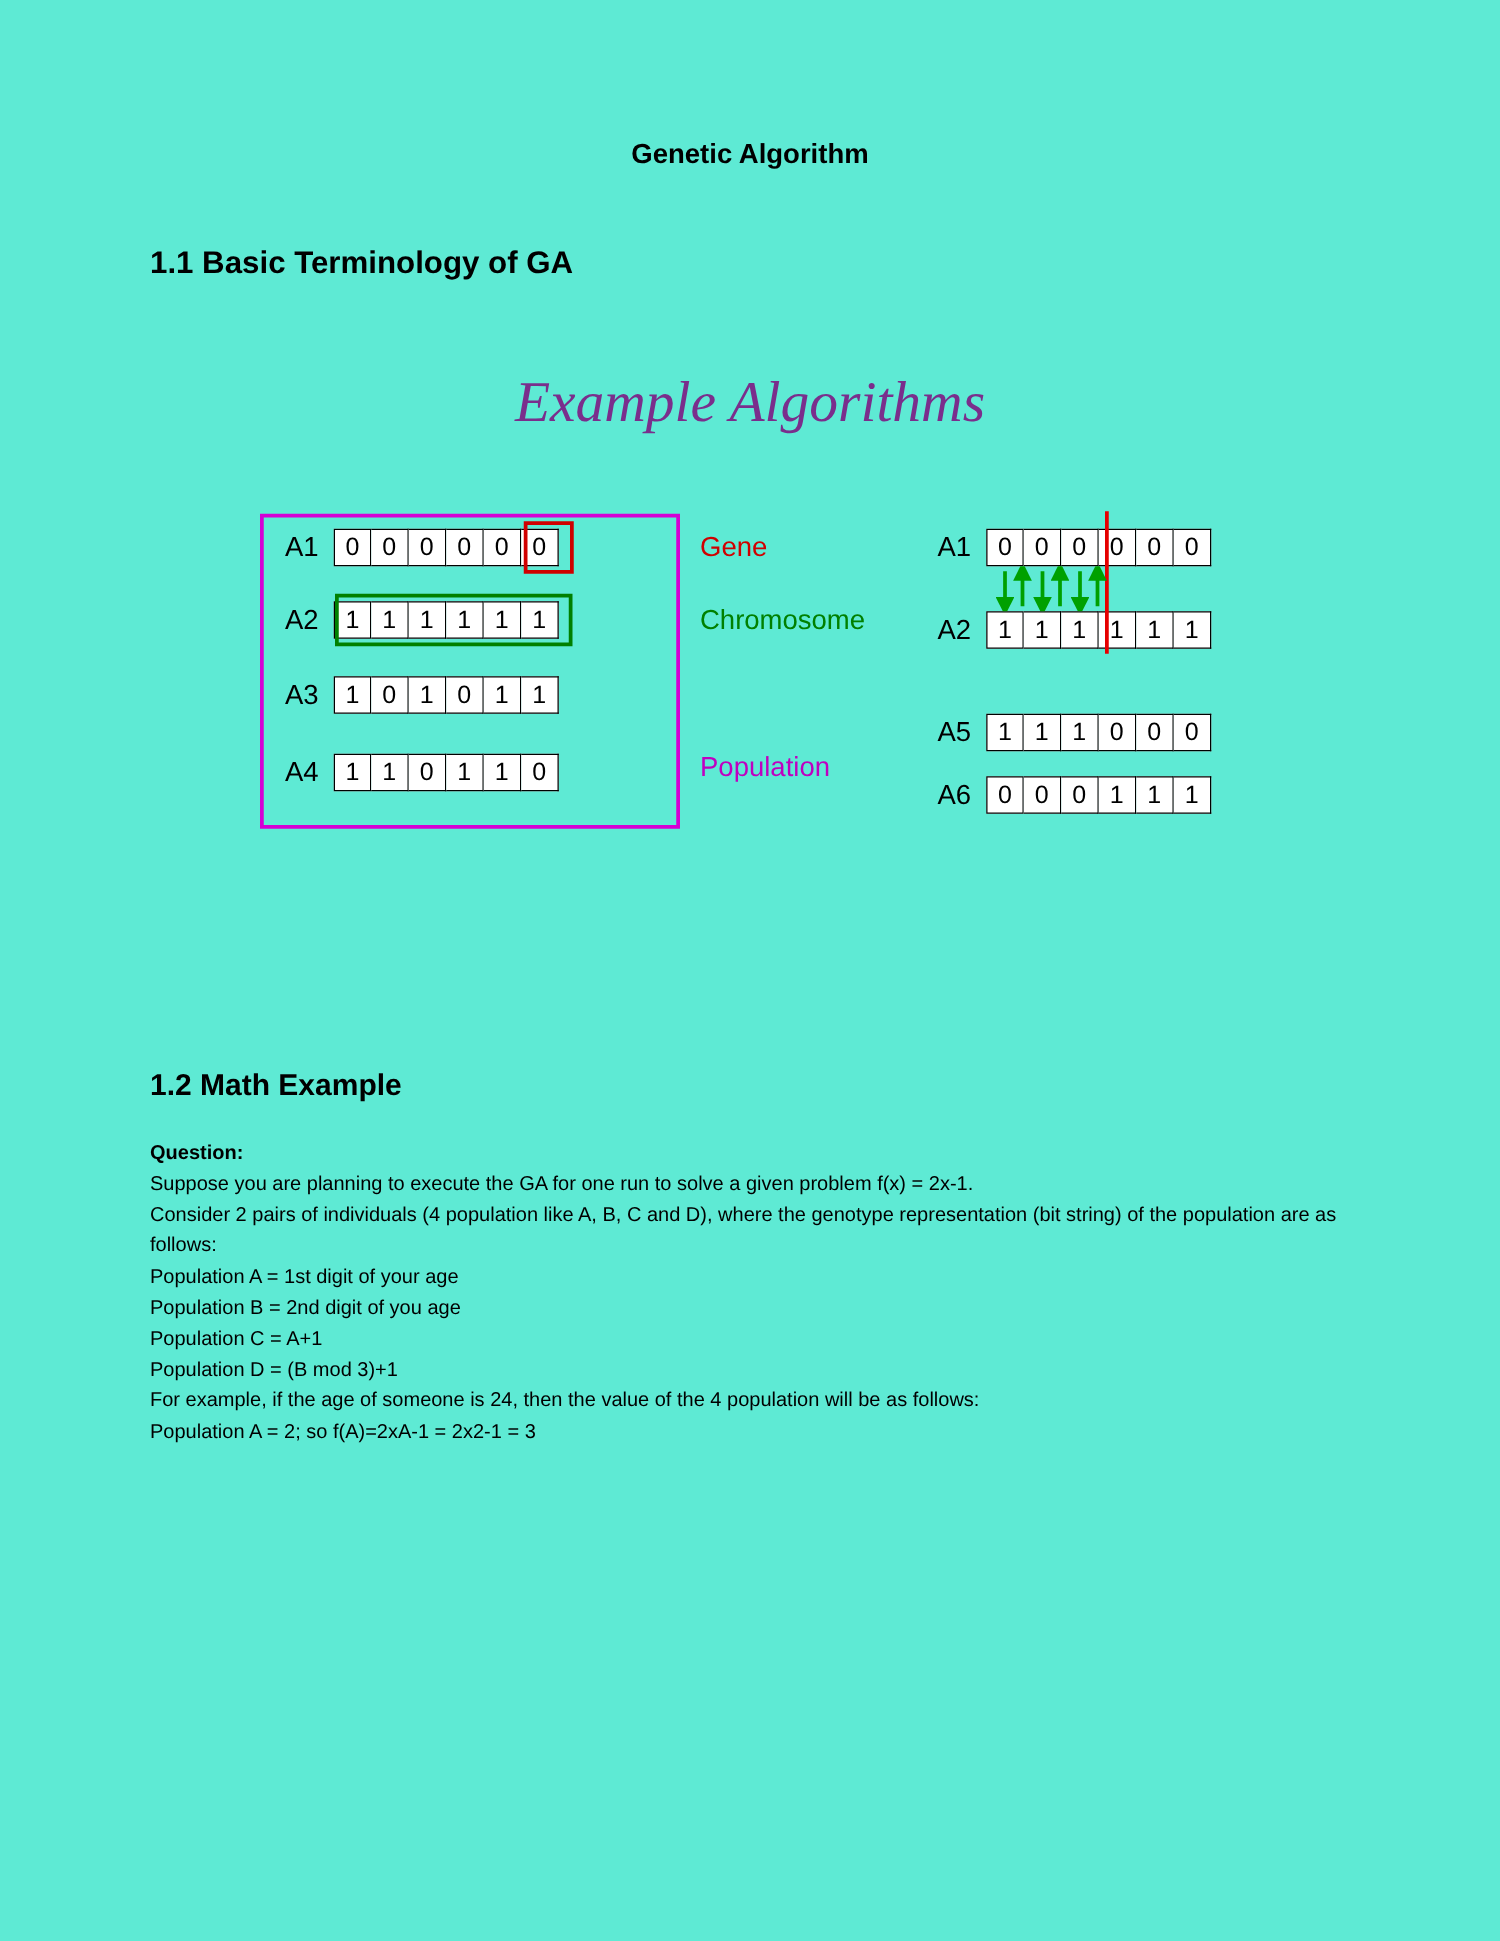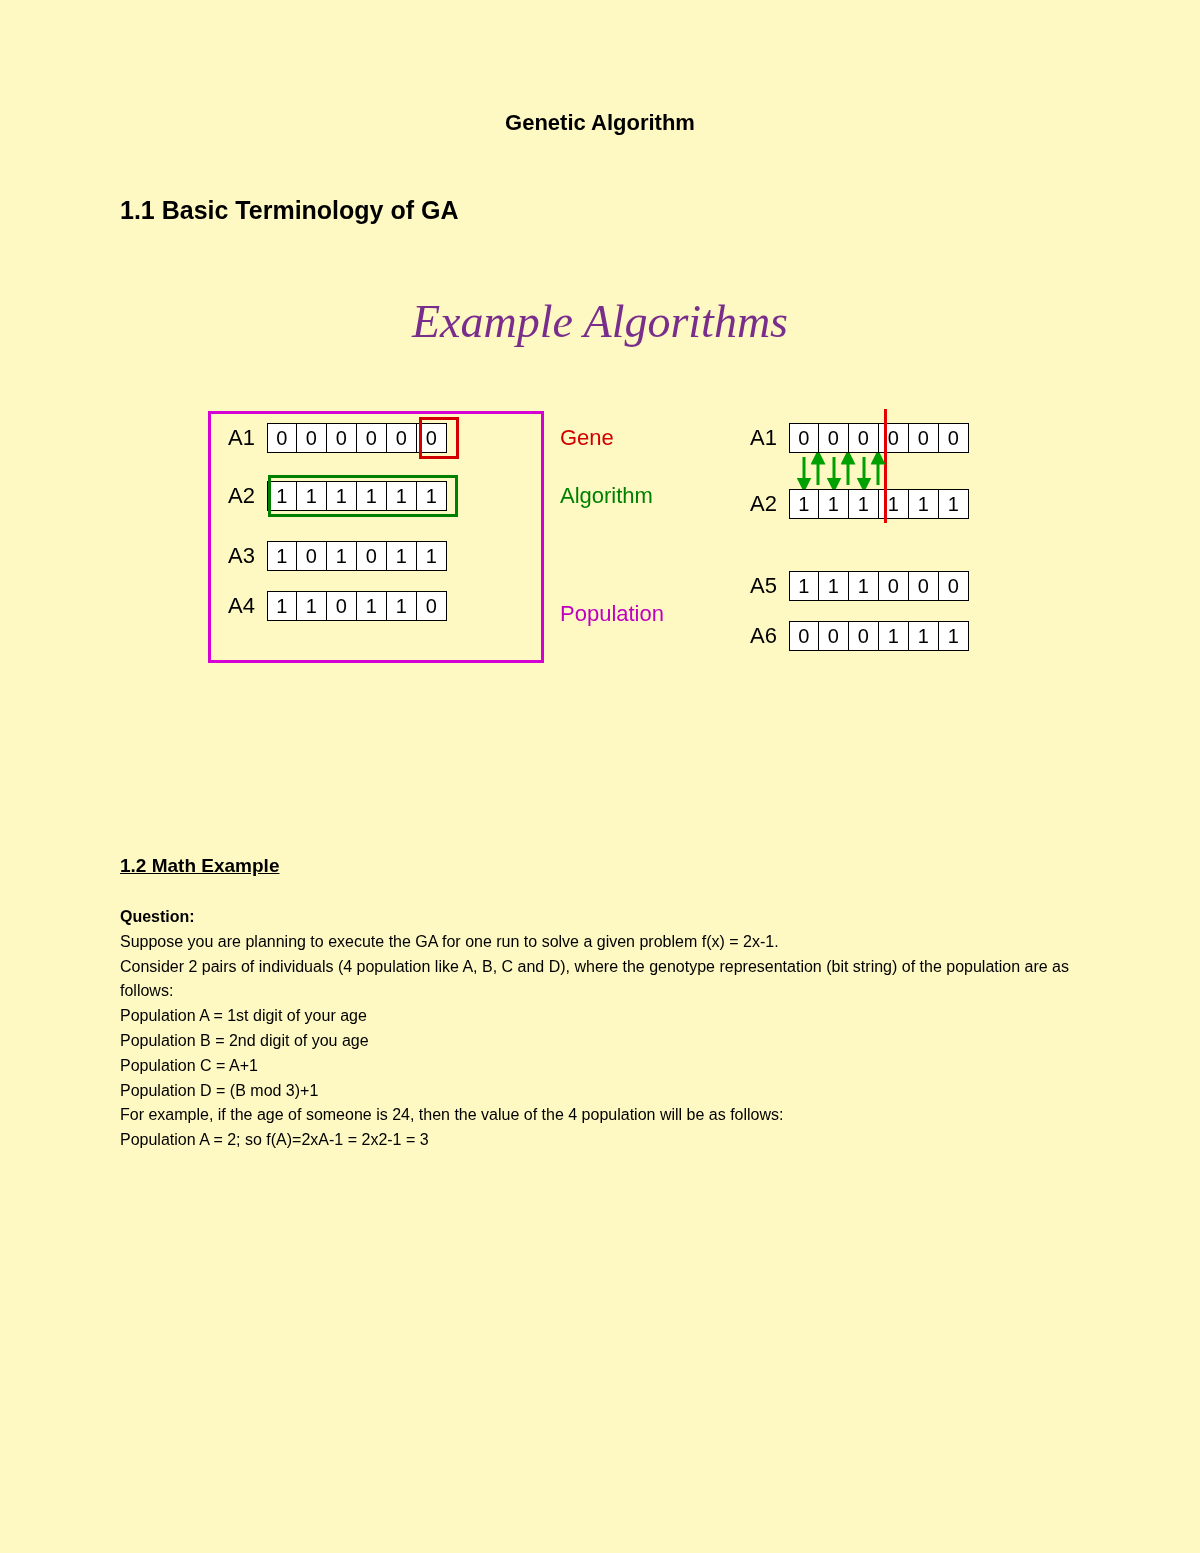--- a/index.html
+++ b/index.html
@@ -7,21 +7,21 @@
     padding: 0;
     background: #fff;
     font-family: "Comic Sans MS", "Comic Sans", cursive, sans-serif;
     color: #000;
   }
   .page {
     width: 1200px;
     min-height: 1553px;
     box-sizing: border-box;
     padding: 110px 120px 80px 120px;
-    background: #fef9c3;
+    background: #5eead4;
   }
   .doc-title {
     text-align: center;
     font-weight: bold;
     font-size: 22px;
     margin-bottom: 60px;
   }
   h1.section {
     font-size: 25px;
     font-weight: bold;
@@ -108,23 +108,22 @@
     position: absolute;
     width: 3px;
     background: #e60000;
   }
   .body-text {
     font-size: 16px;
     line-height: 1.55;
   }
   .subheading {
     font-weight: bold;
-    font-size: 19px;
+    font-size: 24px;
     margin: 20px 0 28px 0;
-    text-decoration: underline;
   }
   .question-label {
     font-weight: bold;
   }
 </style>
 </head>
 <body>
 
 <div class="page">
 
@@ -168,34 +167,34 @@
       <span class="cells">
         <span class="cell">1</span>
         <span class="cell">0</span>
         <span class="cell">1</span>
         <span class="cell">0</span>
         <span class="cell">1</span>
         <span class="cell">1</span>
       </span>
     </div>
 
-    <div class="chrom-row" style="top:296px; left:58px;">
+    <div class="chrom-row" style="top:308px; left:58px;">
       <span class="row-label">A4</span>
       <span class="cells">
         <span class="cell">1</span>
         <span class="cell">1</span>
         <span class="cell">0</span>
         <span class="cell">1</span>
         <span class="cell">1</span>
         <span class="cell">0</span>
       </span>
     </div>
 
     <span class="label-right label-gene" style="top:130px; left:390px;text-align:right;">Gene</span>
-    <span class="label-right label-chrom" style="top:188px; left:390px;">Algorithm</span>
+    <span class="label-right label-chrom" style="top:188px; left:390px;">Chromosome</span>
     <span class="label-right label-pop" style="top:306px; left:390px;">Population</span>
 
     <div class="chrom-row" style="top:128px; left:580px;">
       <span class="row-label">A1</span>
       <span class="cells">
         <span class="cell">0</span>
         <span class="cell">0</span>
         <span class="cell">0</span>
         <span class="cell">0</span>
         <span class="cell">0</span>

